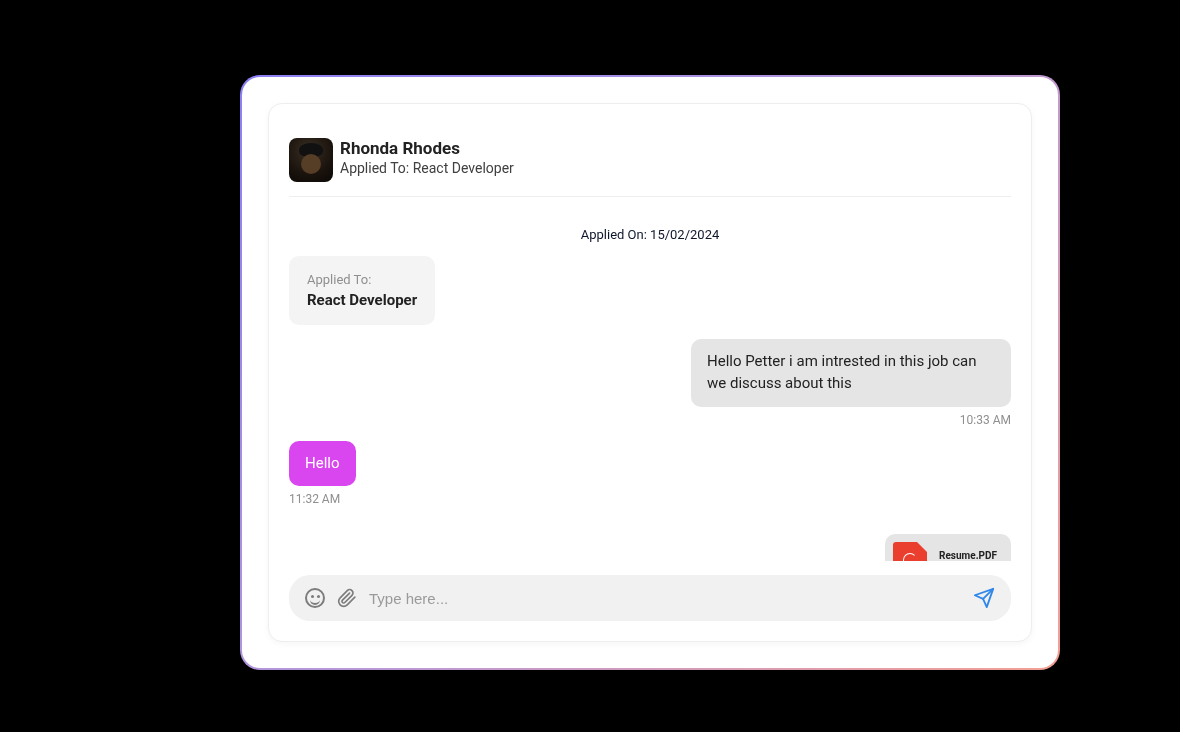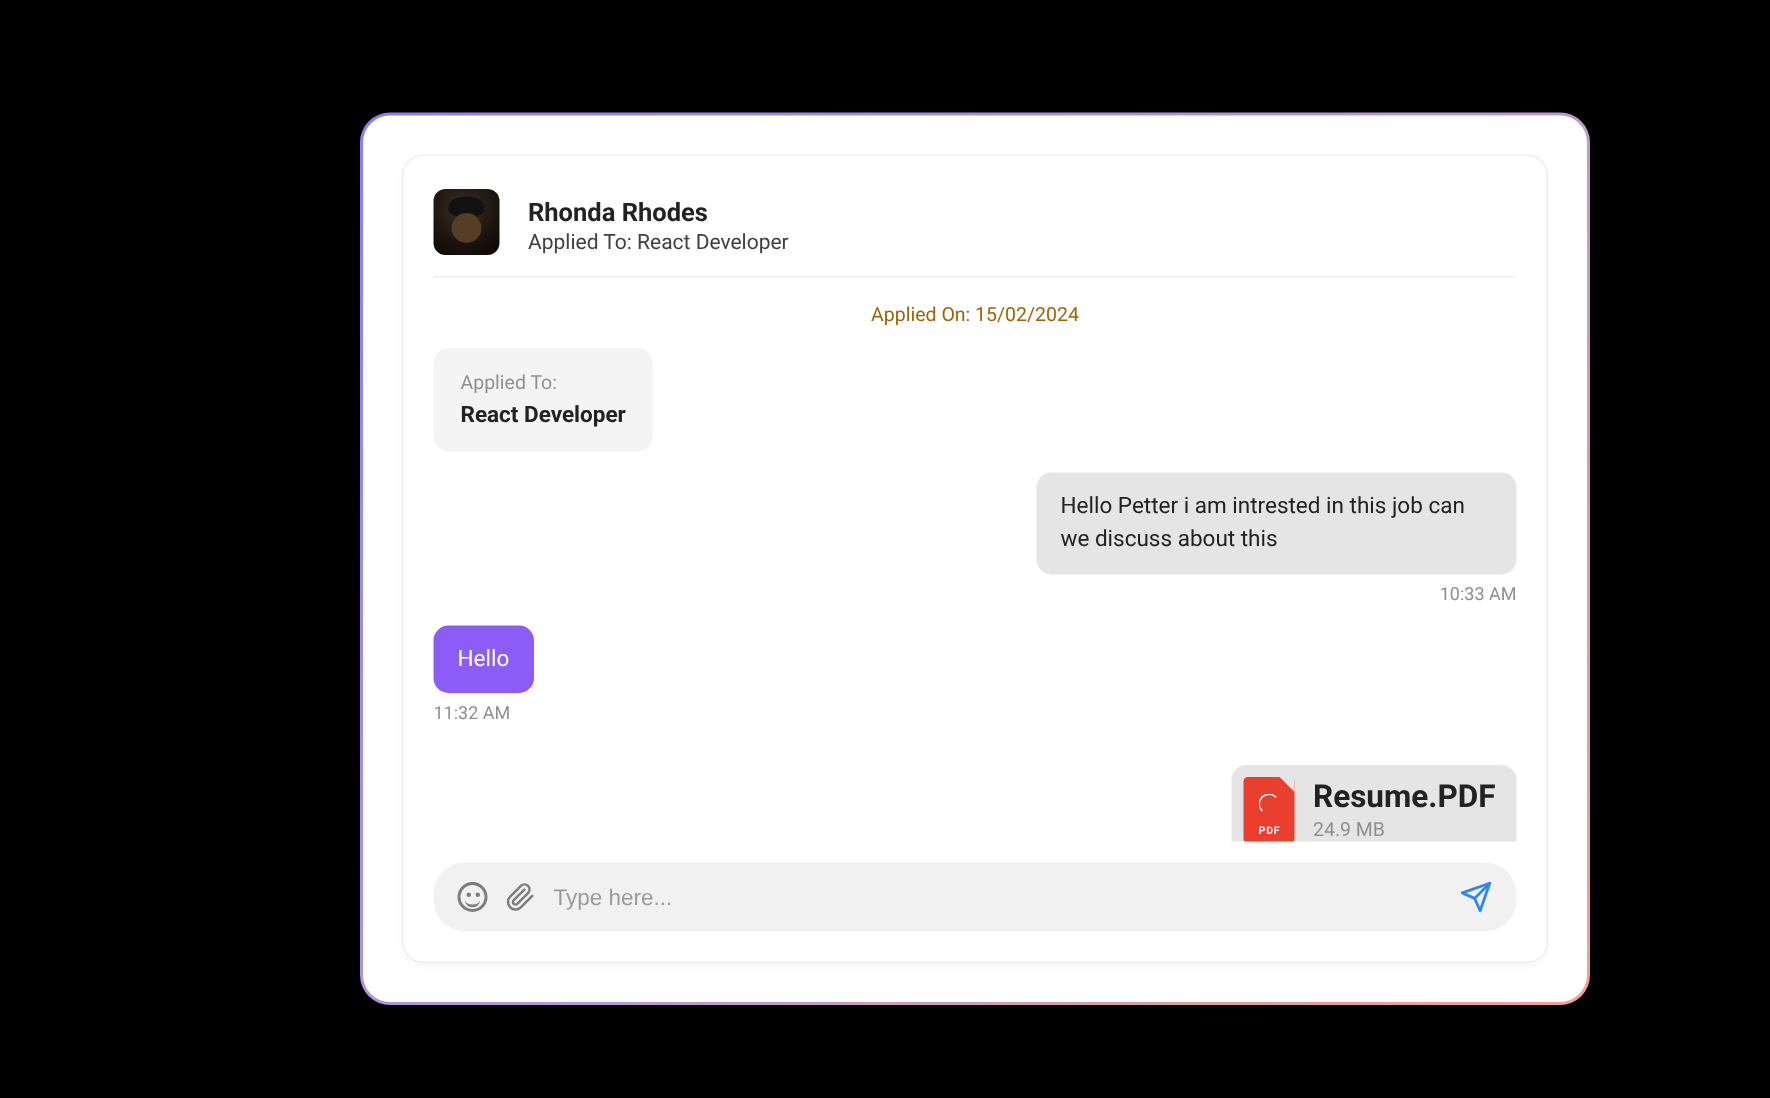--- a/index.html
+++ b/index.html
@@ -33,21 +33,21 @@
     width: 100%;
     height: 100%;
     background: #fff;
     border: 1px solid #eee;
     border-radius: 14px;
     box-shadow: 0 2px 6px rgba(0,0,0,0.04);
     display: flex;
     flex-direction: column;
     overflow: hidden;
   }
-  .hdr-inner { border-bottom: 1px solid #eee; margin: 4px 20px; padding: 18px 0 14px 0; display:flex; align-items:flex-end; gap:19px; }
+  .hdr-inner { border-bottom: 1px solid #eee; margin: 16px 20px; padding: 18px 0 14px 0; display:flex; align-items:flex-start; gap:7px; }
   .avatar {
     width: 44px; height: 44px; border-radius: 8px;
     background: radial-gradient(circle at 45% 30%, #3a2f23 0%, #1a130d 60%, #0b0805 100%);
     flex-shrink: 0;
     position: relative;
     overflow: hidden;
   }
   .avatar::before {
     content:"";
     position:absolute;
@@ -68,21 +68,21 @@
   .hdr-name { font-size: 17px; font-weight: 700; color:#222; }
   .hdr-sub  { font-size: 14px; color:#404040; margin-top:2px; }
   .chat-body {
     flex: 1;
     overflow: hidden;
     padding: 0 20px;
     position: relative;
   }
   .applied-on {
     text-align: center;
-    color: #a16207;
+    color: #0f172a;
     font-size: 13px;
     padding: 14px 0 14px 0;
   }
   .job-card {
     background: #f4f4f4;
     border-radius: 10px;
     padding: 16px 18px;
     display: inline-flex;
     align-items: center;
     gap: 40px;
@@ -103,21 +103,21 @@
   .msg-right { align-items: flex-end; }
   .msg-left  { align-items: flex-start; }
   .bubble {
     max-width: 320px;
     padding: 12px 16px;
     border-radius: 10px;
     font-size: 15px;
     line-height: 1.45;
   }
   .bubble-grey { background:#e5e5e5; color:#222; }
-  .bubble-blue { background:#8b5cf6; color:#fff; }
+  .bubble-blue { background:#d946ef; color:#fff; }
   .msg-time { font-size: 12px; color:#8f8f8f; margin-top:6px; }
   .file-card {
     background:#e5e5e5;
     border-radius: 10px;
     padding: 8px 14px 8px 8px;
     display:flex;
     align-items:center;
     gap:12px;
   }
   .pdf-icon {
@@ -149,21 +149,21 @@
     position:absolute;
     left:50%; top:40%;
     transform:translate(-50%,-50%);
     width:14px; height:14px;
     border:1.5px solid #fff;
     border-radius:50%;
     border-right-color:transparent;
     border-bottom-color:transparent;
   }
   .file-info { display:flex; flex-direction:column; }
-  .file-name { font-size: 21px; font-weight:700; color:#222; }
+  .file-name { font-size: 10px; font-weight:700; color:#222; }
   .file-size { font-size: 13px; color:#8f8f8f; margin-top:2px; }
   .chat-input {
     margin: 14px 20px 20px 20px;
     background:#f1f1f1;
     border-radius: 21px;
     display:flex;
     align-items:center;
     padding: 12px 16px;
     gap: 12px;
   }

